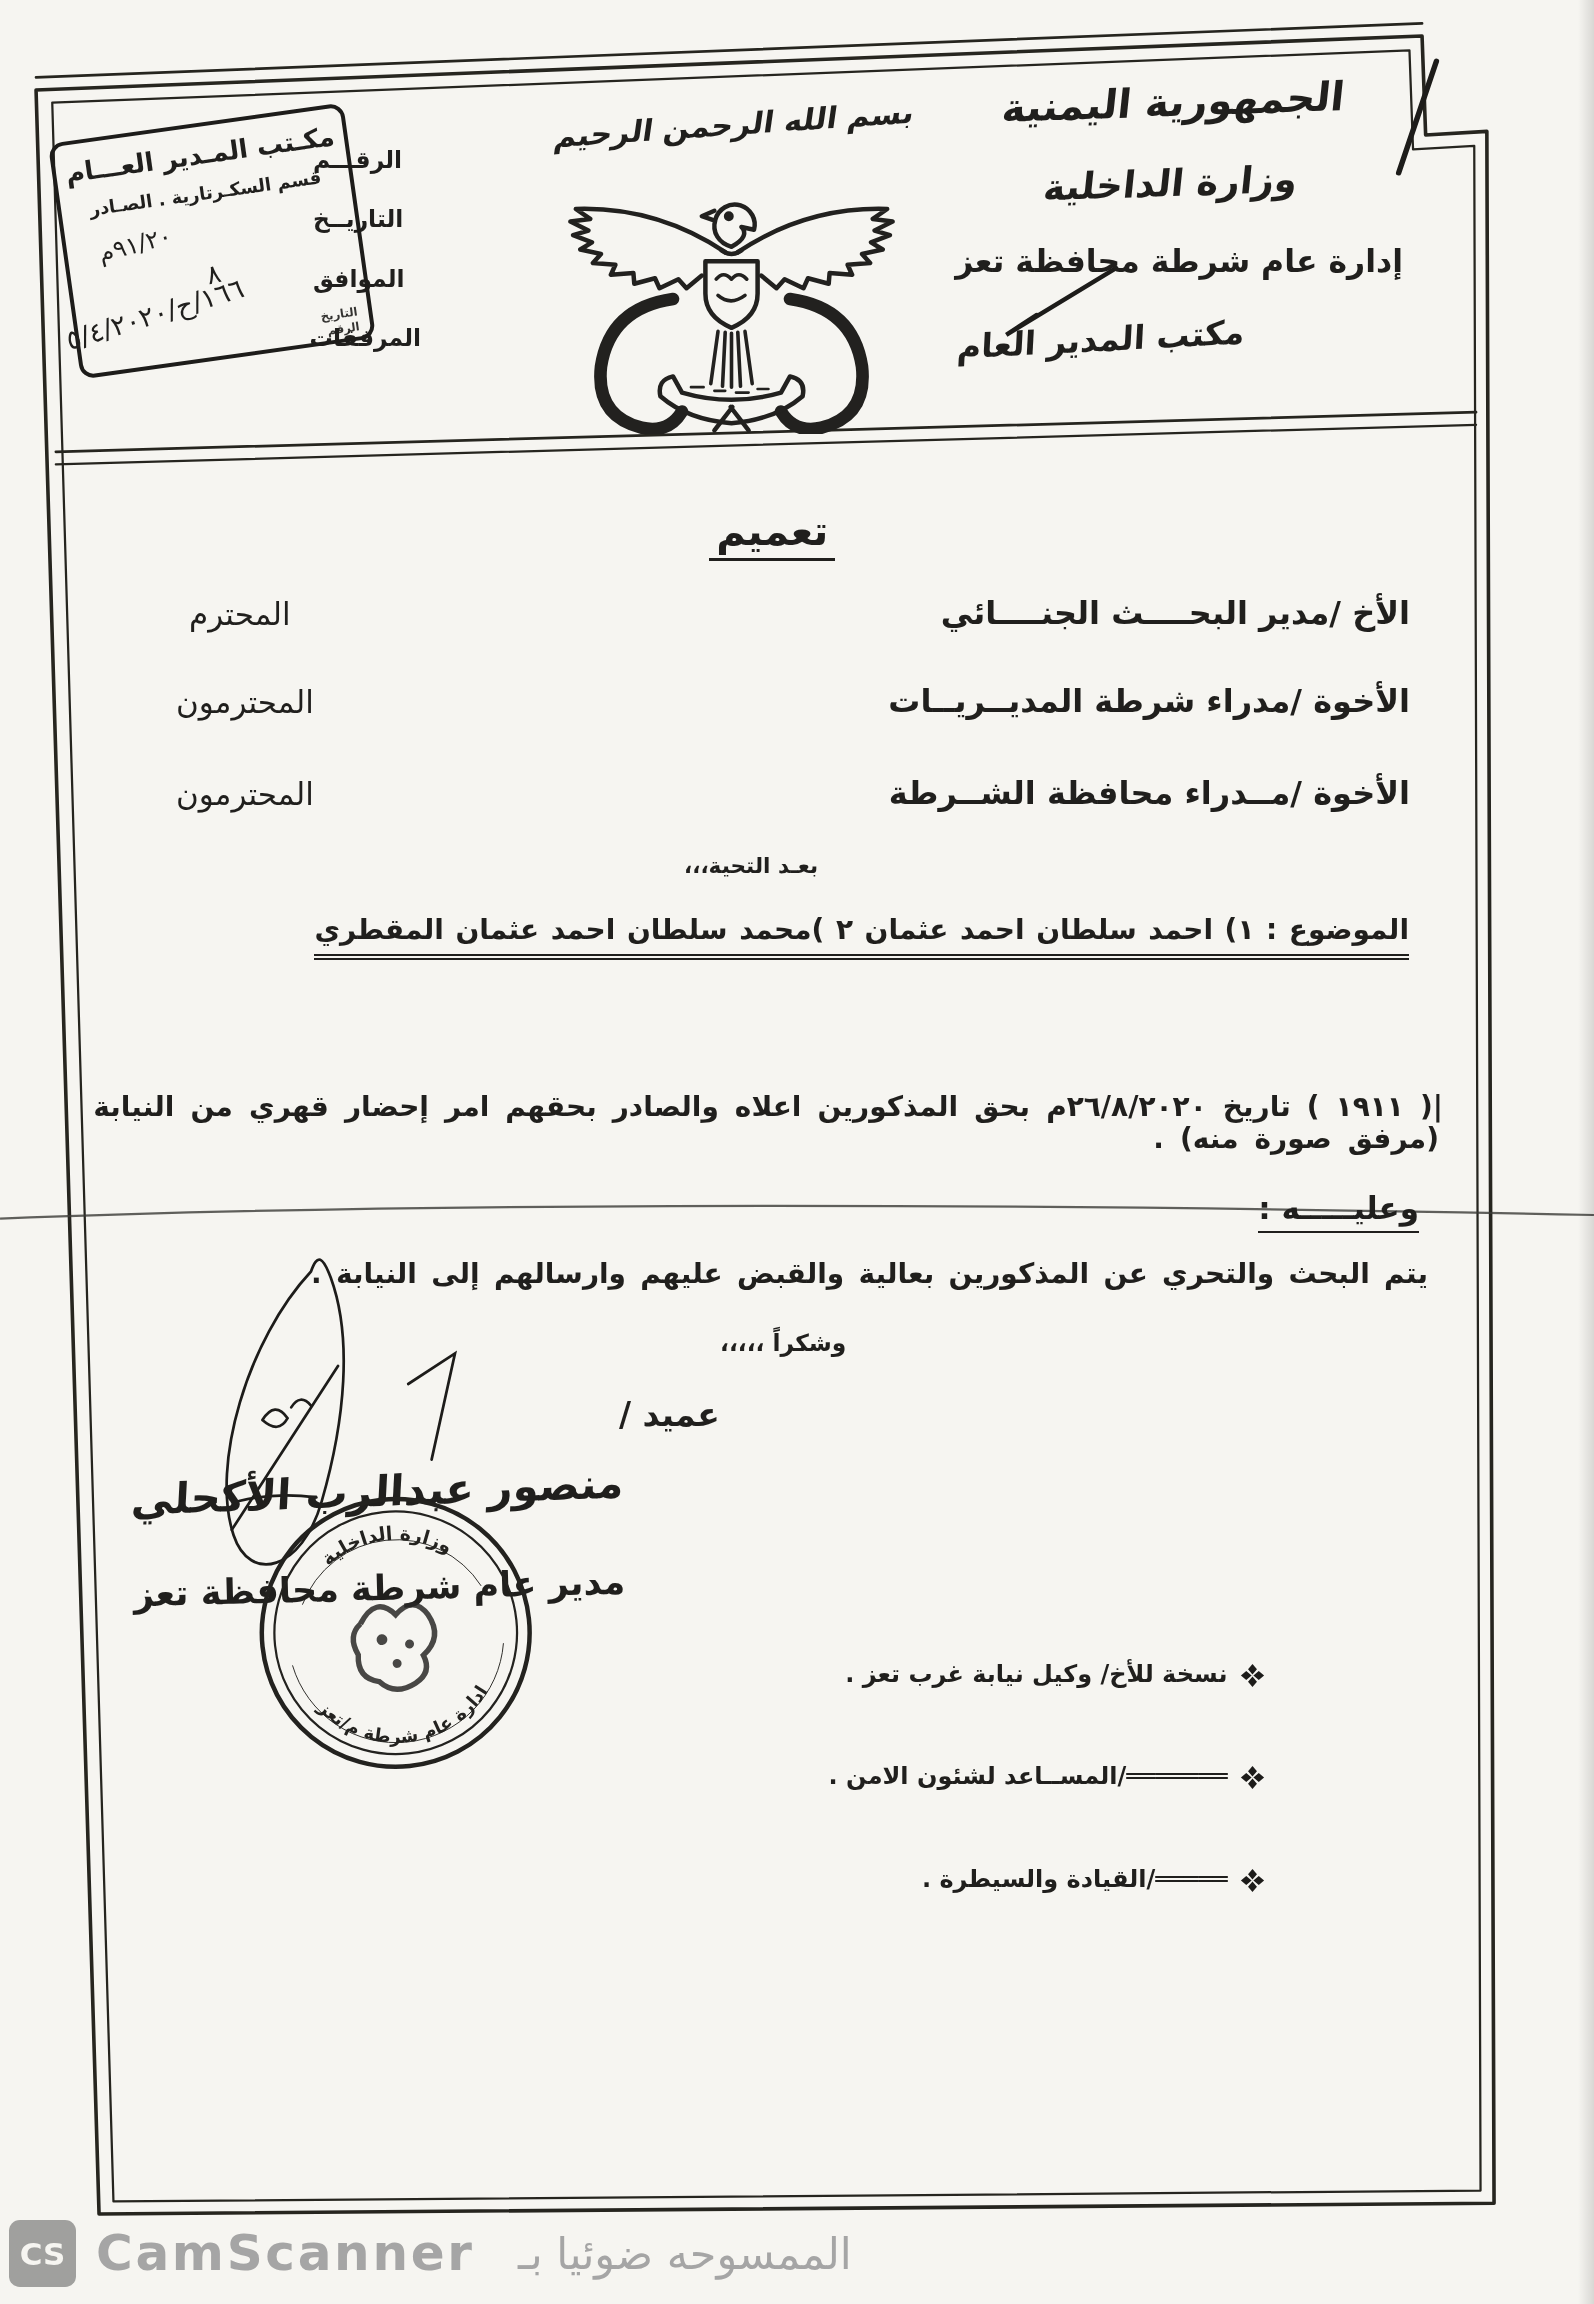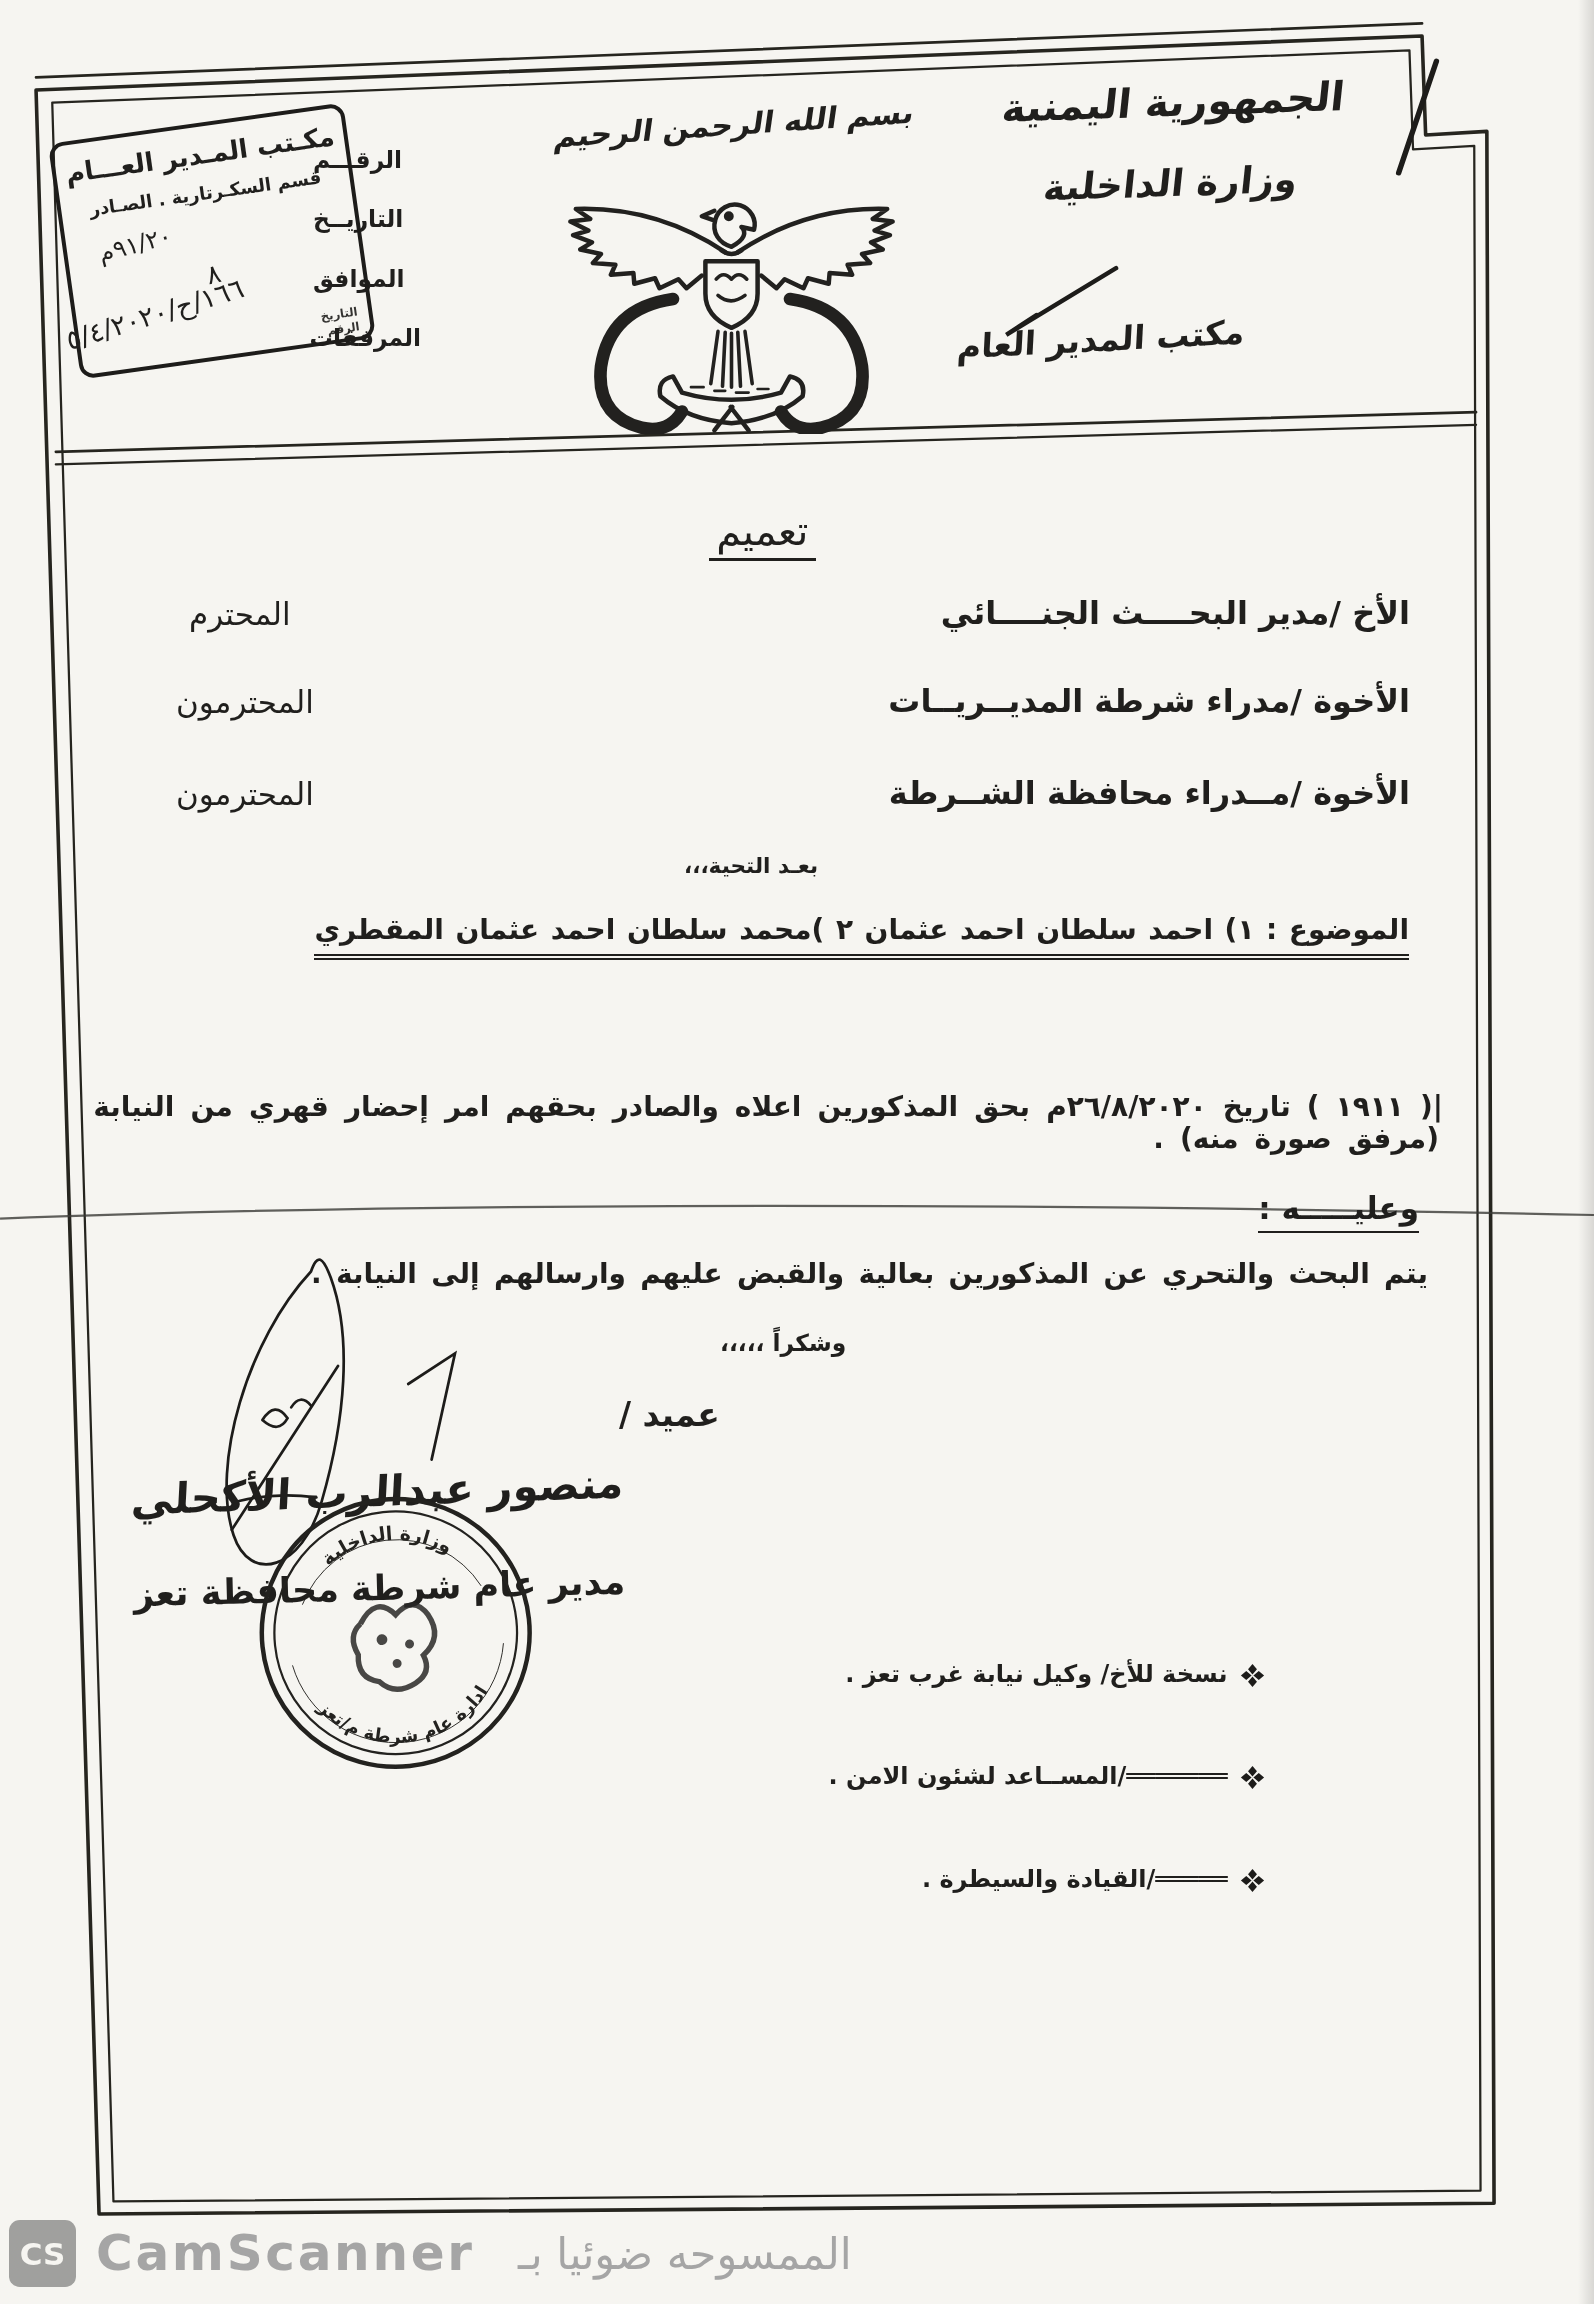--- a/index.html
+++ b/index.html
@@ -26,21 +26,21 @@
     transform:rotate(-8deg);
   }
   .stampbox .l1{position:absolute;top:12.6px;width:100%;text-align:center;font-size:26px;font-weight:bold;white-space:nowrap;}
   .stampbox .l2{position:absolute;top:56px;width:100%;text-align:center;font-size:18px;font-weight:bold;white-space:nowrap;}
   .hw{font-family:"DejaVu Sans",sans-serif;}
   .stampbox .hw1{position:absolute;top:94px;left:31px;font-size:24px;transform:rotate(-7deg);}
   .stampbox .hw2{position:absolute;top:133px;left:135px;font-size:26px;transform:rotate(-5deg);}
   .stampbox .hw3{position:absolute;top:164px;left:-14.4px;font-size:27px;transform:rotate(-9deg);white-space:nowrap;}
   .stampbox .mini{position:absolute;bottom:1.8px;right:10.8px;font-size:11.7px;font-weight:bold;line-height:15.3px;text-align:right;opacity:.9;}
   
-  .doc-title{top:508px;left:709px;font-size:40px;font-weight:normal;border-bottom:3.6px solid #201f1d;padding:0 7.2px 3.6px;}
+  .doc-title{top:508px;left:709px;font-size:40px;font-weight:bold;border-bottom:3.6px solid #201f1d;padding:0 7.2px 3.6px;}
   .addr-to{font-size:32px;font-weight:bold;white-space:nowrap;}
   .addr-honor{font-size:31px;font-weight:normal;white-space:nowrap;}
   .greeting{top:853px;left:684px;font-size:21.6px;font-weight:bold;}
   .subject{top:913px;right:185px;font-size:28px;font-weight:bold;white-space:nowrap;
            border-bottom:6.3px double #201f1d;padding-bottom:8px;word-spacing:1.8px;}
   .bodyline{font-size:28px;font-weight:bold;white-space:nowrap;word-spacing:6.3px;}
   .therefore{top:1190px;right:175px;font-size:31px;font-weight:bold;border-bottom:2.7px solid #201f1d;padding-bottom:4.5px;}
   .action{top:1257px;right:166px;font-size:28px;font-weight:bold;white-space:nowrap;word-spacing:4.5px;}
   .thanks{top:1329px;left:720px;font-size:23.4px;font-weight:bold;}
   .rank{top:1395px;left:619px;font-size:33px;font-weight:bold;}
@@ -76,20 +76,21 @@
 
     <path d="M0 1354 C 400 1338 1000 1334 1771 1350" fill="none" stroke="#3a3936" stroke-width="2.5" opacity="0.8"></path>
 
     <path d="M1596 68 L1554 192" fill="none" stroke="#1d1c1a" stroke-width="6" stroke-linecap="round"></path>
 
     <path d="M1240 298 L1118 372 L1152 350" fill="none" stroke="#1d1c1a" stroke-width="5" stroke-linecap="round"></path>
   </svg>
 
   <div class="abs calli republic nowrap">الجمهورية اليمنية</div>
   <div class="abs calli ministry nowrap">وزارة الداخلية</div>
+  <div class="abs administration nowrap">إدارة عام شرطة محافظة تعز</div>
   <div class="abs office-line nowrap">مكتب المدير العام</div>
   <div class="abs bismillah nowrap">بسم الله الرحمن الرحيم</div>
 
   <svg class="abs" style="left:538px;top:164px;" width="387" height="270" viewBox="0 0 430 300">
     <g stroke="#22211f" fill="none" stroke-width="5" stroke-linejoin="round" stroke-linecap="round">
       <path d="M208 98 C160 66 104 48 42 50 l16 11 -22 3 20 10 -17 5 21 8 -13 8 23 5 -9 10 25 2 -5 11 25 -2 1 12 23 -6 5 11 21 -10 9 10 17 -14"></path>
       <path d="M222 98 C270 66 326 48 388 50 l-16 11 22 3 -20 10 17 5 -21 8 13 8 -23 5 9 10 -25 2 5 11 -25 -2 -1 12 -23 -6 -5 11 -21 -10 -9 10 -17 -14"></path>
       <path d="M215 92 c-14 -4 -22 -16 -18 -30 c3 -12 16 -20 28 -16 c12 4 18 16 15 27 l-14 -3 c6 6 4 14 -11 22 z"></path>
       <circle cx="212" cy="58" r="3" fill="#22211f"></circle>
       <path d="M196 52 l-14 6 12 4"></path>

